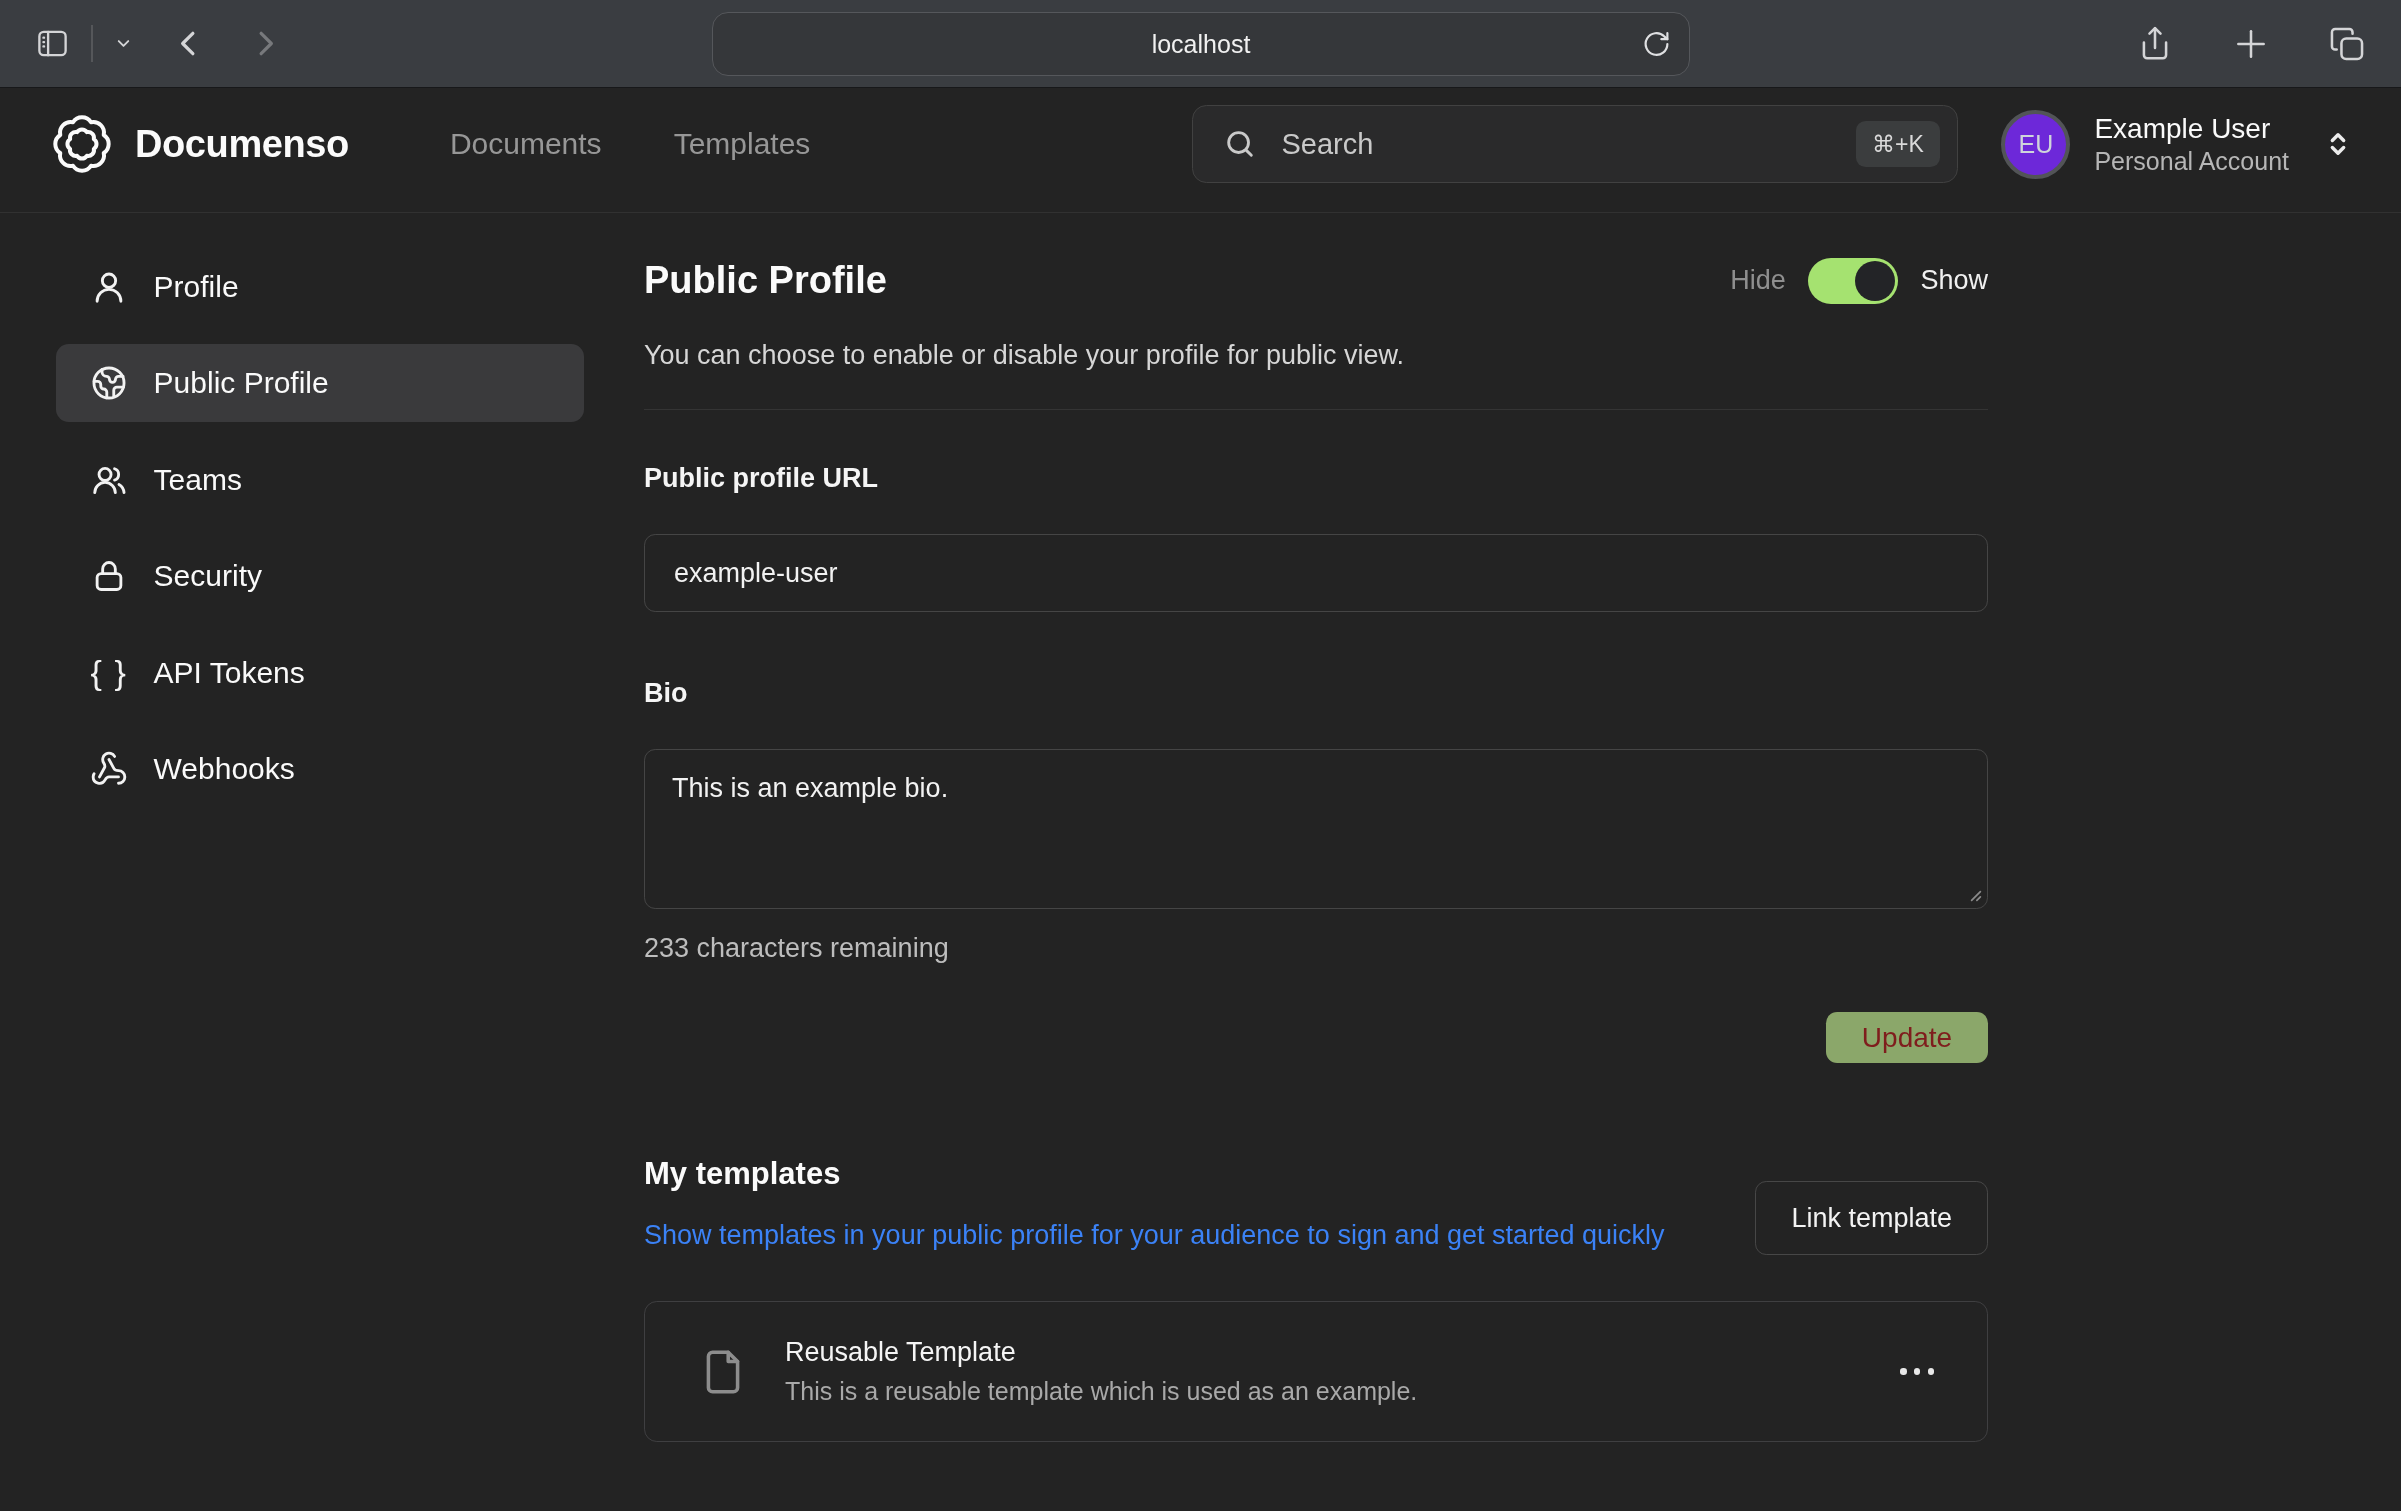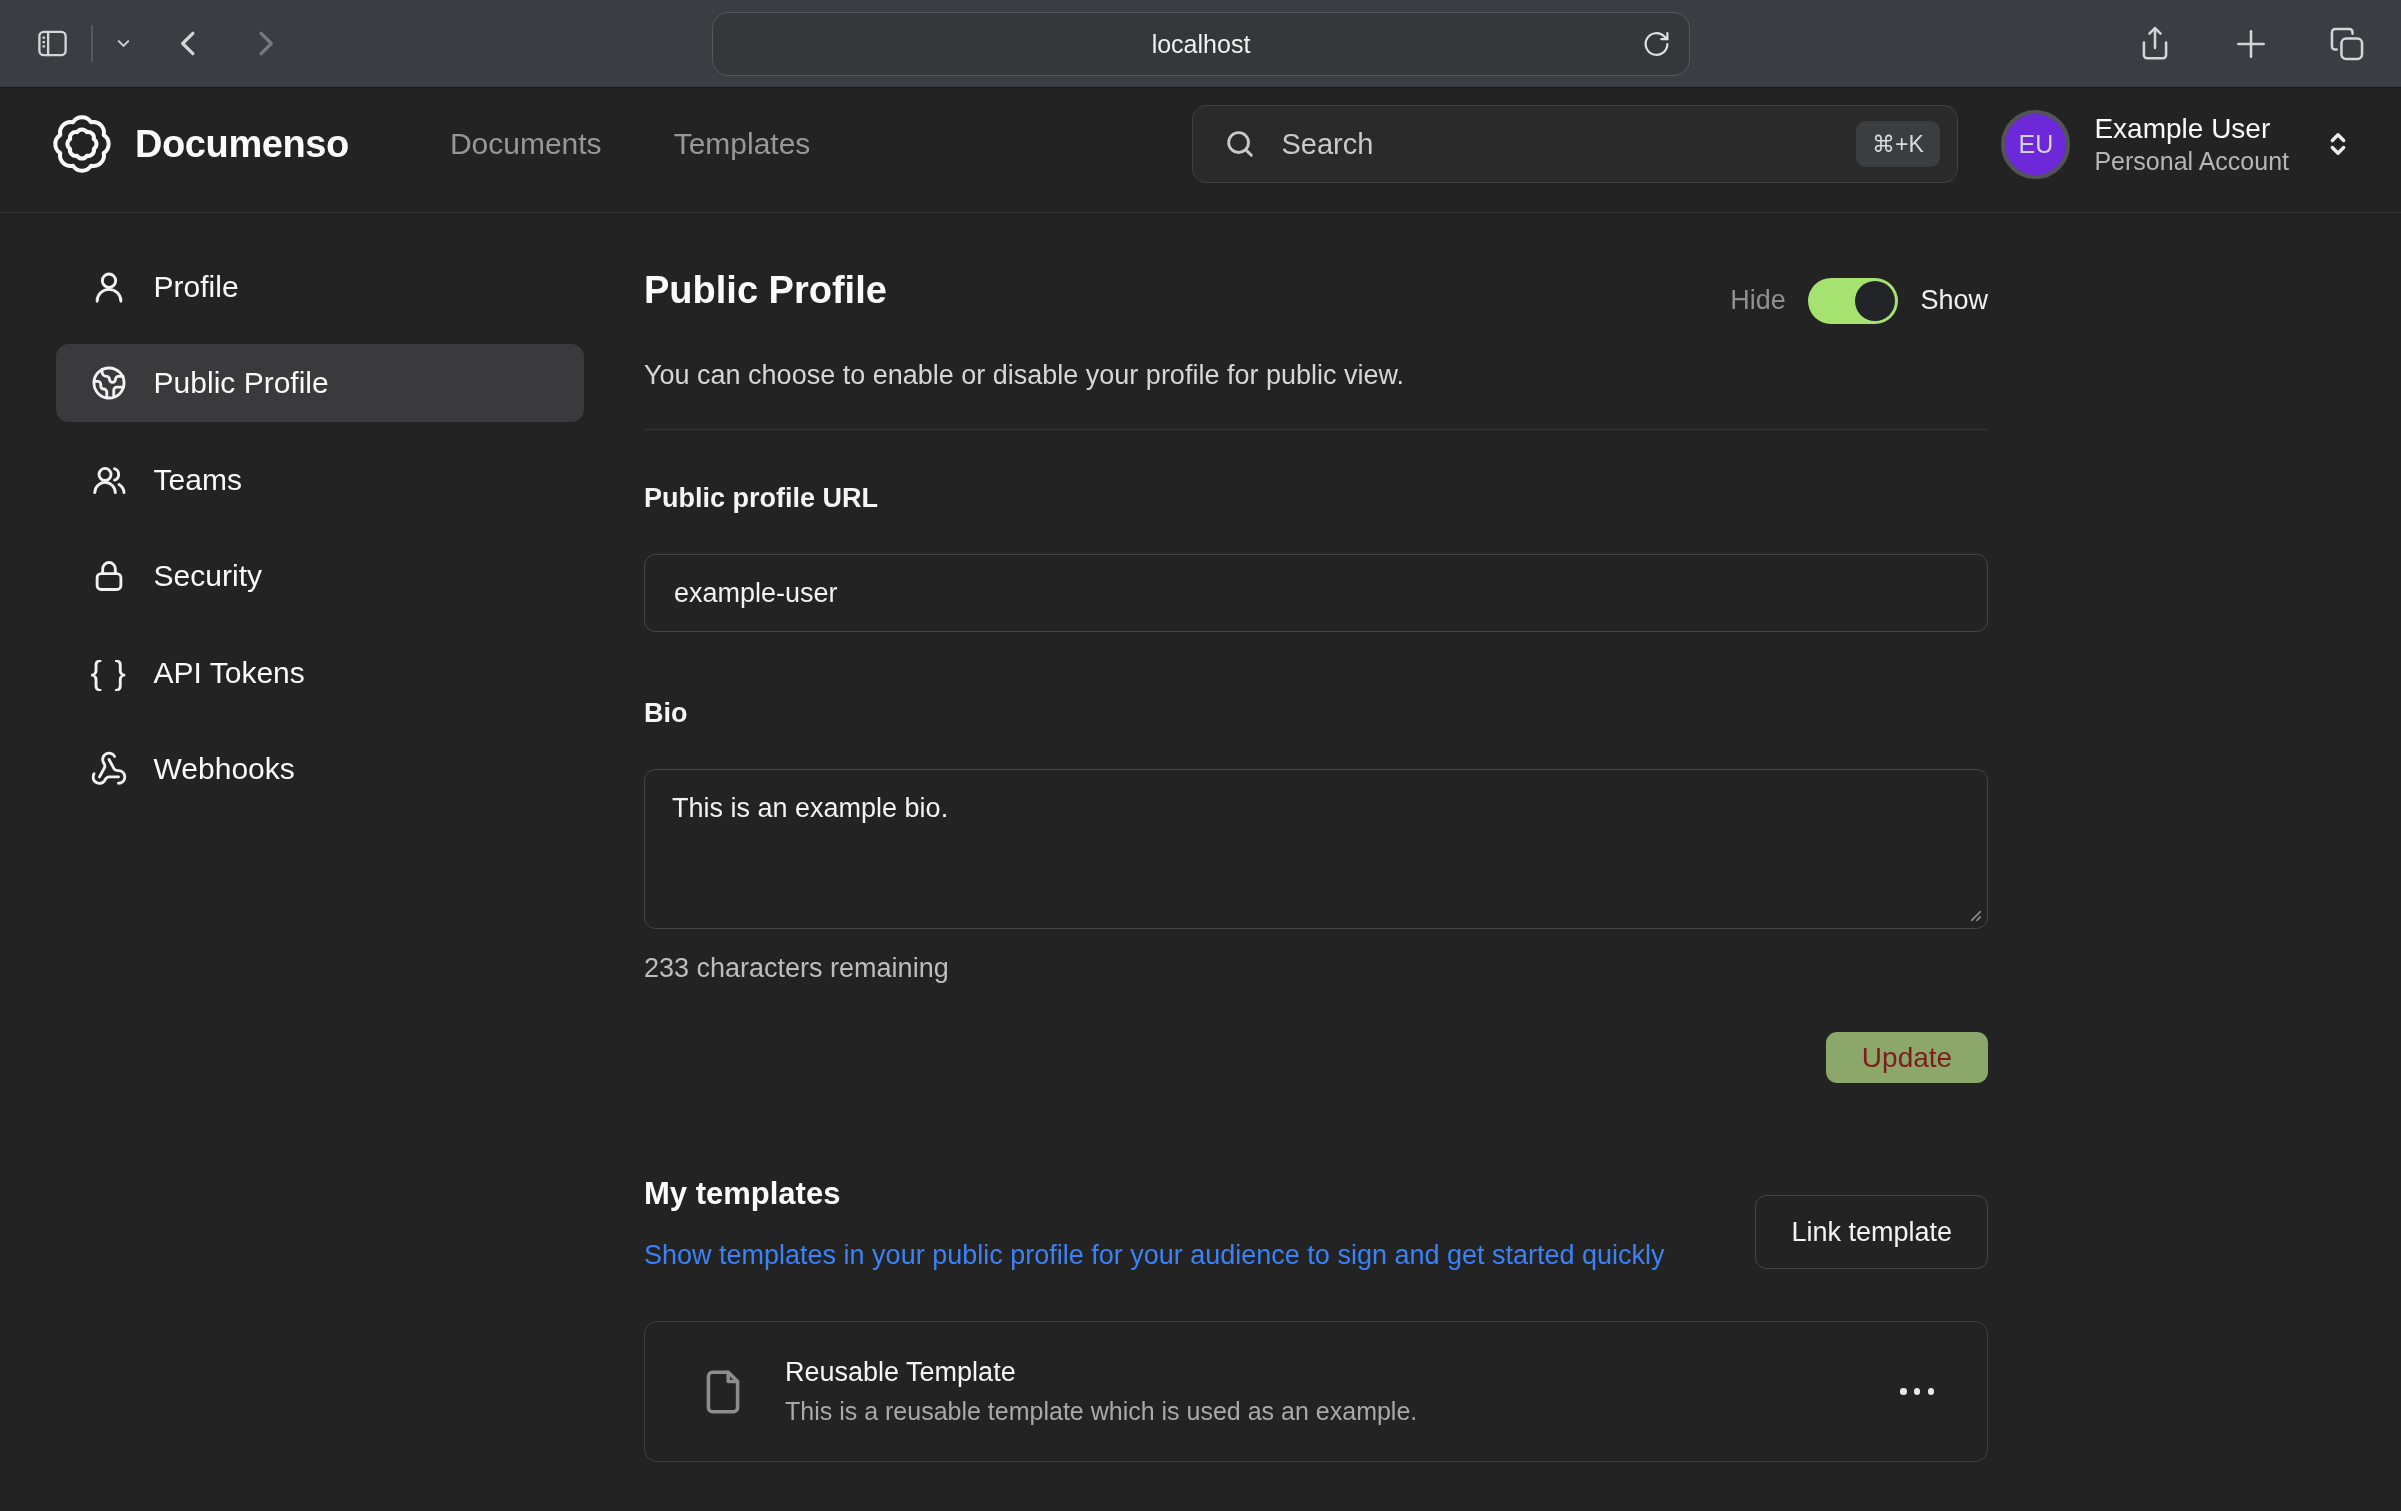--- a/index.html
+++ b/index.html
@@ -75,21 +75,21 @@
   }
   .side-item.active { background:#3a3a3c; }
   .side-icon { width:38px; color:#f2f2f2; display:flex; justify-content:center; }
   .braces-glyph { font-size:34px; font-weight:500; letter-spacing:1.6px; }
 
   .main { margin-left:60px; width:1344px; padding-top:9.6px; }
 
   
   .title-row { display:flex; align-items:center; justify-content:space-between; }
   .page-title { font-size:38px; font-weight:600; color:#fbfbfb; }
-  .toggle-row { display:flex; align-items:center; gap:22.4px;margin-top:20px; }
+  .toggle-row { display:flex; align-items:center; gap:22.4px; }
   .toggle-off-label { font-size:27px; color:#8f8f8f; }
   .toggle-on-label  { font-size:27px; color:#f0f0f0; }
   .switch {
     width:90px; height:46px; border-radius:799px; background:#a5e270;
     position:relative; border:none; cursor:default;
   }
   .switch-knob {
     position:absolute; top:3.2px; right:3.2px; width:40px; height:40px;
     border-radius:50%; background:#232427;
   }
@@ -129,21 +129,21 @@
 
   .update-row { margin-top:48px; display:flex; justify-content:flex-end; }
   .update-btn {
     min-width:162px; height:51px; padding:0 34px;
     background:#8ba76a; color:#7f1d1d; border:none; border-radius:11.2px;
     font-family:"Liberation Sans", sans-serif; font-size:28px; font-weight:500;
     cursor:default;
   }
 
   
-  .templates-head { margin-top:93px; display:flex; align-items:center; justify-content:space-between; }
+  .templates-head { margin-top:93px; display:flex; align-items:flex-end; justify-content:space-between; }
   .templates-title { font-size:31px; font-weight:600; color:#fbfbfb; }
   .templates-desc {
     margin-top:22.4px; font-size:27px; color:#3b82f6; max-width:1048px; line-height:1.5;
   }
   .link-template-btn {
     margin-top:12.8px; height:74px; padding:0 35px;
     background:transparent; border:1.6px solid #474747; border-radius:11.2px;
     font-family:"Liberation Sans", sans-serif; font-size:27px; font-weight:500;
     color:#f3f3f3; cursor:default; white-space:nowrap;
   }

